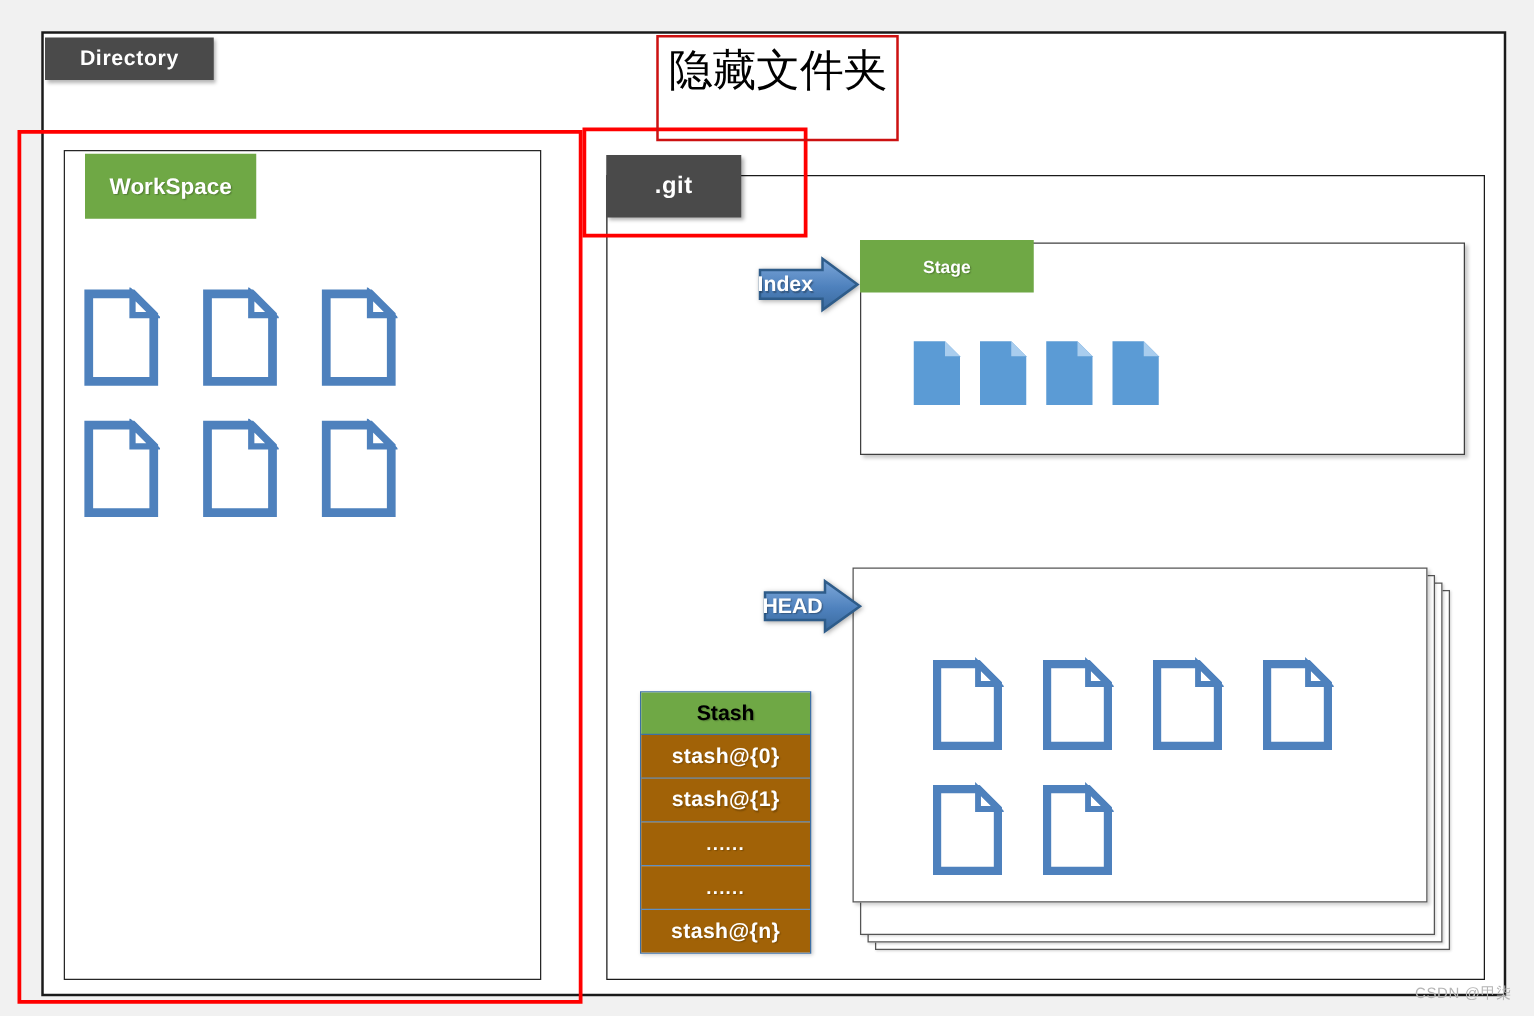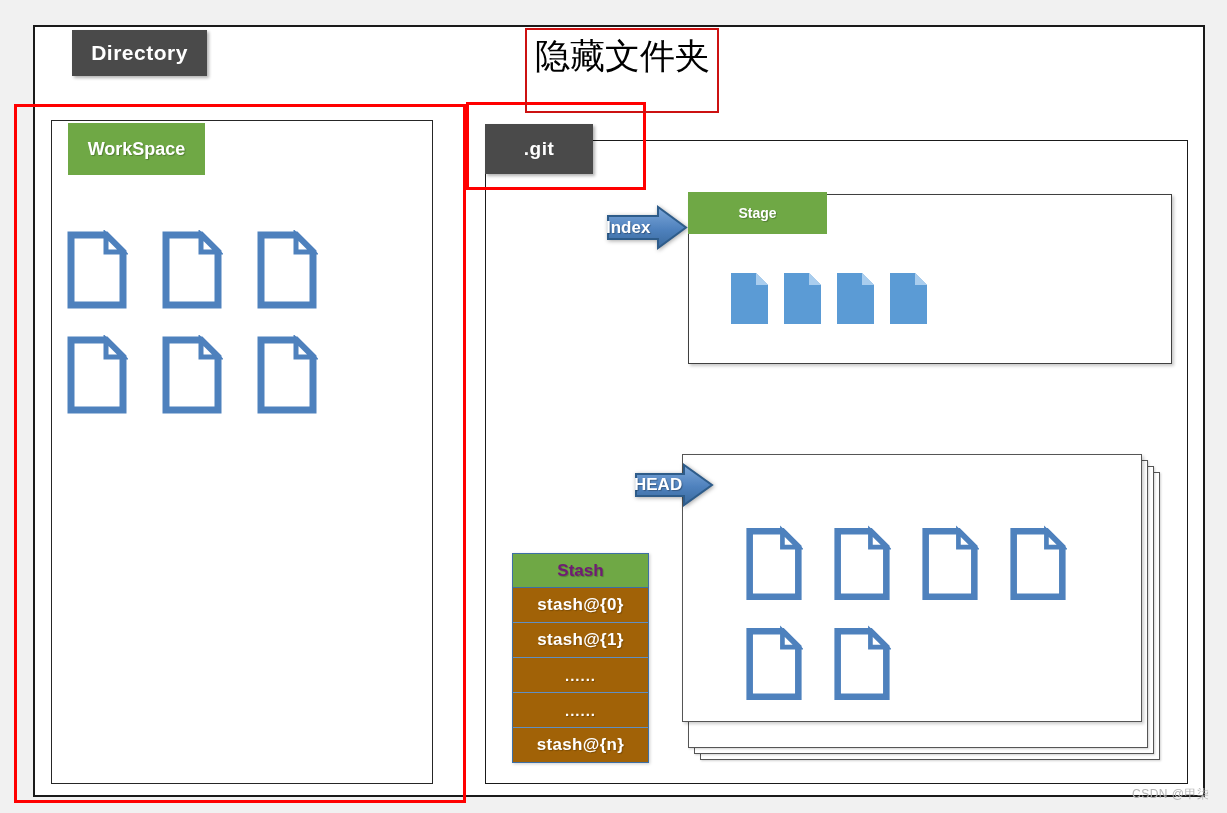--- a/index.html
+++ b/index.html
@@ -40,23 +40,22 @@
     color: #ffffff;
     font-weight: bold;
     display: flex;
     align-items: center;
     justify-content: center;
     box-shadow: 2px 2px 3px rgba(0,0,0,0.30);
     letter-spacing: .5px;
   }
   #directory-chip {
     left: 36px; top: 30px;
-    width: 135px; height: 46px;
-    font-size: 21px;
-    margin-left: 36px;
+    width: 135px; height: 34px;
+    font-size: 17px;
   }
   #git-chip {
     left: 485px; top: 124px;
     width: 108px; height: 50px;
     font-size: 19px;
   }
 
   
   .green-chip {
     background: #6FA845;
@@ -165,32 +164,32 @@
     display: flex;
     align-items: center;
   }
   .block-arrow svg { position: absolute; left: 0; top: 0; }
   .block-arrow .arrow-label {
     position: relative;
     z-index: 2;
     text-shadow: 1px 1px 1px rgba(0,0,0,0.3);
   }
   #index-arrow { left: 606px; top: 204px; width: 82px; height: 47px; }
-  #head-arrow  { left: 610px; top: 462px; width: 80px; height: 46px; margin-left: 24px; }
+  #head-arrow  { left: 610px; top: 462px; width: 80px; height: 46px; }
 
   
   #stash-table {
     left: 512px; top: 553px;
     width: 137px;
     border: 1px solid #3d6fa5;
     box-shadow: 1px 1px 3px rgba(0,0,0,0.2);
   }
   #stash-table .stash-head {
     background: #6FA845;
-    color: #701a75;
+    color: #000000;
     font-weight: bold;
     font-size: 17px;
     height: 33px;
     display: flex; align-items: center; justify-content: center;
     text-shadow: 1px 1px 1px rgba(0,0,0,0.25);
     border-bottom: 1px solid #3d6fa5;
   }
   #stash-table .stash-row {
     background: #a16207;
     color: #ffffff;

